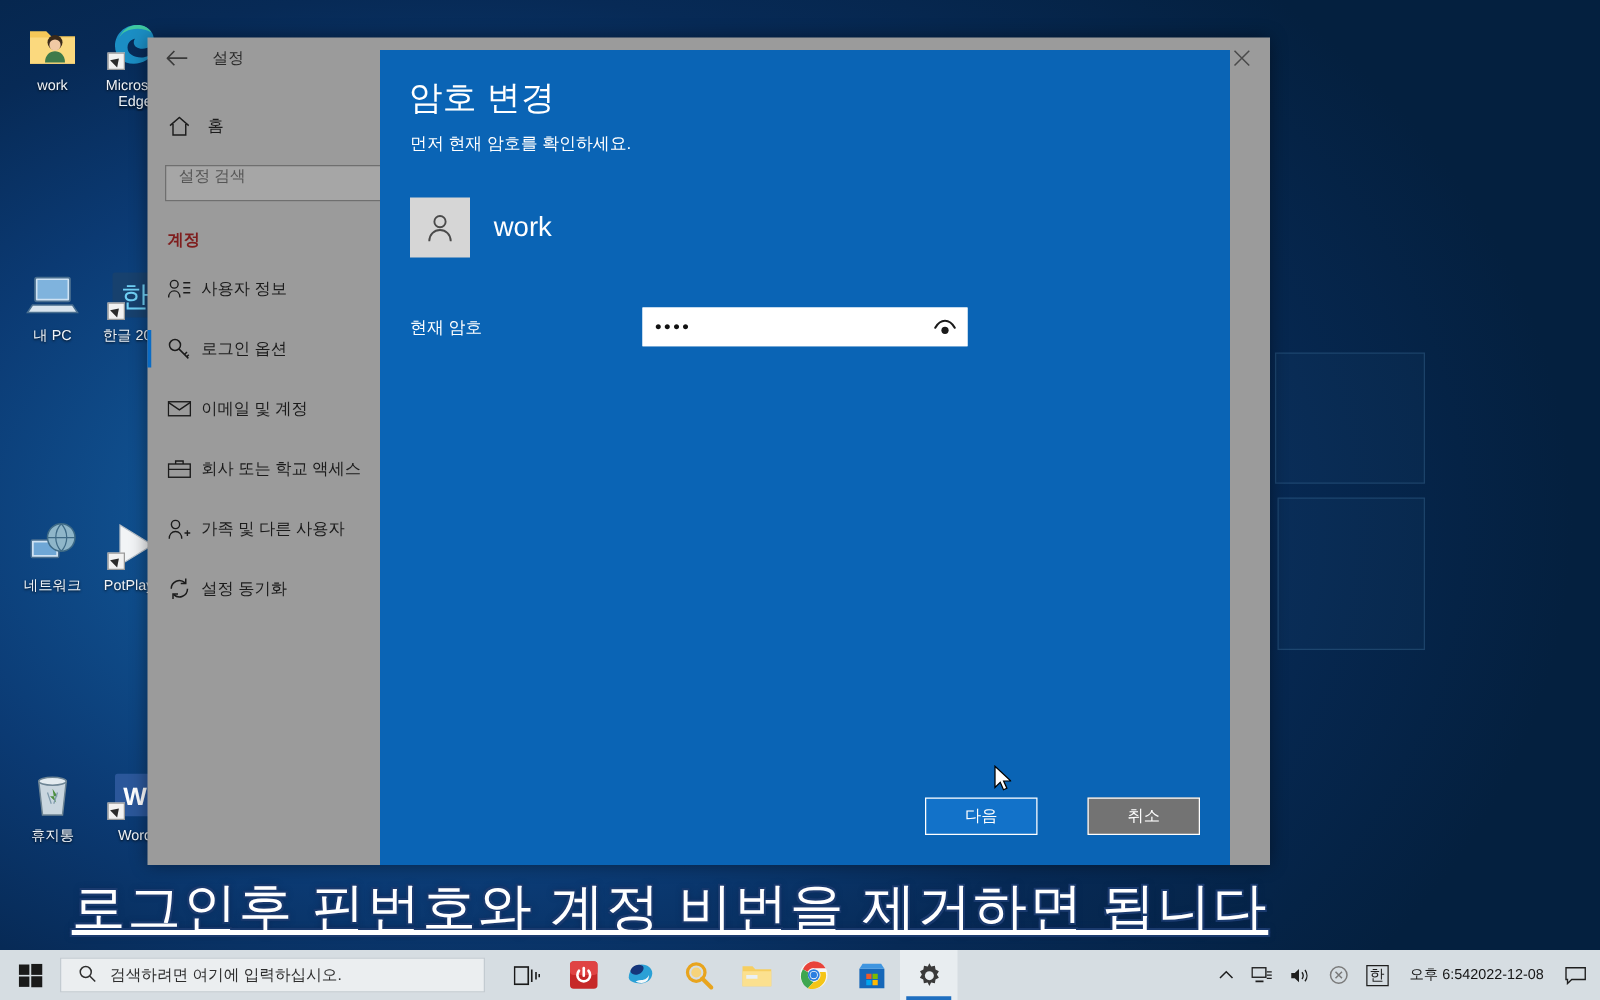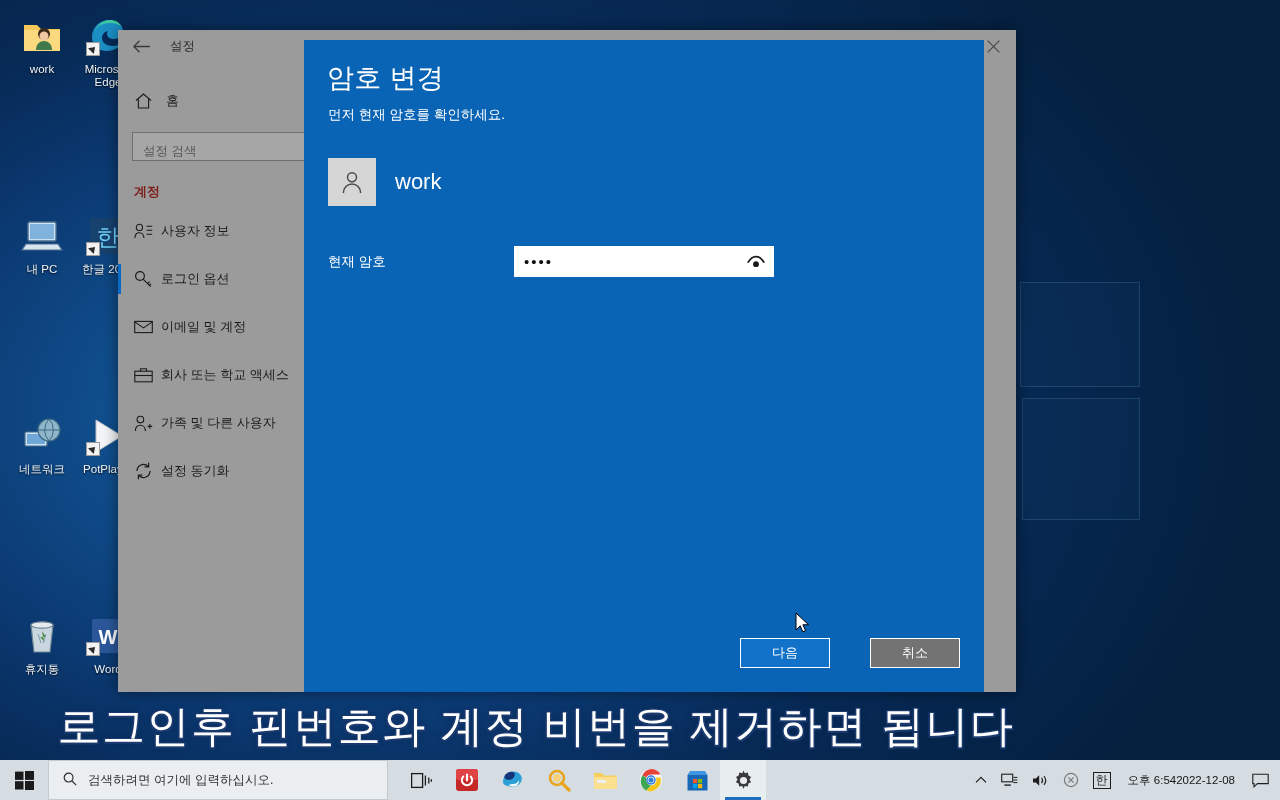--- a/index.html
+++ b/index.html
@@ -120,21 +120,21 @@
     padding-left: 16px;
     gap: 13px;
     font-size: 13px;
     color: #1c1c1c;
   }
   .sb-search {
     margin: 14px 10px 0 14px;
     height: 29px;
     background: #a6a6a6;
     border: 1px solid #6f6f6f;
-    display: flex; align-items: flex-end;
+    display: flex; align-items: flex-start;
     padding-left: 10px;
     font-size: 12.5px;
     color: #555;
   }
   .sb-section {
     margin: 22px 0 6px 16px;
     font-size: 13px;
     font-weight: bold;
     color: #7f1d1d;
   }
@@ -265,37 +265,38 @@
     text-align: center;
     font-size: 43px;
     font-weight: 500;
     color: #ffffff;
     letter-spacing: 1.5px;
     text-shadow:
       -1.5px -1.5px 0 #1a3a6e,  1.5px -1.5px 0 #1a3a6e,
       -1.5px  1.5px 0 #1a3a6e,  1.5px  1.5px 0 #1a3a6e,
        0 0 6px rgba(10,35,80,0.9);
     white-space: nowrap;
+    text-decoration: underline;
   }
 
   
   #taskbar {
     position: absolute;
     left: 0; bottom: 0;
     width: 1280px; height: 40px;
     background: #d6dde2;
     display: flex;
     align-items: center;
   }
   #start-button {
     width: 48px; height: 40px;
     display: flex; align-items: center; justify-content: center;
   }
   #tb-search {
-    width: 340px; height: 40px;
+    width: 340px; height: 28px;
     background: #ebeef0;
     border: 1px solid #c3cbd1;
     display: flex; align-items: center;
     gap: 11px;
     padding-left: 14px;
     font-size: 12.5px;
     color: #2e2e2e;
   }
   .tb-app {
     width: 46px; height: 40px;

